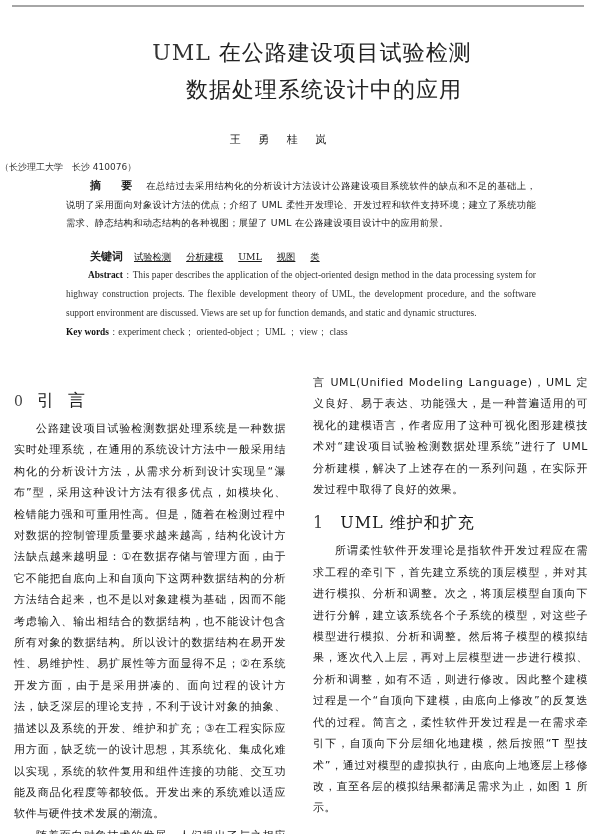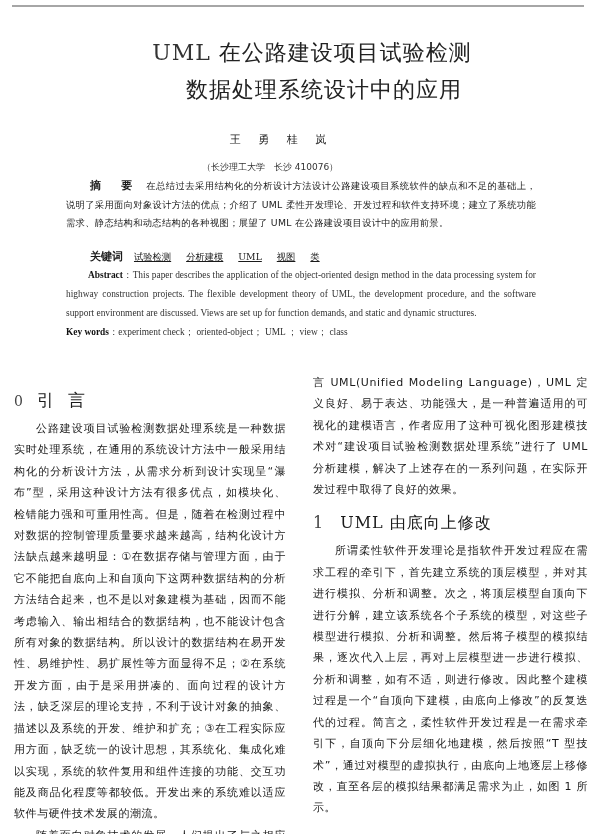--- a/index.html
+++ b/index.html
@@ -6,21 +6,21 @@
   body {
     width: 600px; height: 834px; overflow: hidden; position: relative;
     font-family: "DejaVu Sans", sans-serif; color: #1a1a1a;
   }
   .top-rule { position: absolute; left: 12px; top: 5px; width: 572px; height: 2px; background: #a6a6a6; }
   .title { position: absolute; left: 12px; width: 600px; text-align: center; font-size: 22px; letter-spacing: 1px; color: #222; }
   .title .en { font-family: "DejaVu Serif", serif; font-weight: normal; color: #333; }
   .t1 { top: 38px; }
   .t2 { top: 75px; margin-left: 12px; }
   .authors { position: absolute; top: 132px; left: 0; width: 558px; text-align: center; font-size: 11px; word-spacing: 10px; letter-spacing: 2px; }
-  .affil { position: absolute; top: 161px; left: 0; width: 540px; text-align: center; font-size: 9px; color: #333; }
+  .affil { position: absolute; top: 161px; left: 0; width: 540px; text-align: left; font-size: 9px; color: #333; }
   .abstract-cn { position: absolute; left: 66px; top: 177px; width: 470px; font-size: 9.3px; line-height: 18.5px; text-align: justify; letter-spacing: 0.3px; }
   .abstract-cn .lbl { font-size: 11px; font-weight: bold; letter-spacing: 8px; margin-left: 24px; margin-right: 6px; }
   .kw-cn { position: absolute; left: 90px; top: 249px; font-size: 9.3px; }
   .kw-cn .lbl { font-size: 11px; font-weight: bold; margin-right: 8px; }
   .kw-cn span.item { margin-right: 12px; text-decoration: underline; }
   .abstract-en { position: absolute; left: 66px; top: 266px; width: 470px; font-family: "Liberation Serif", serif; font-size: 9.4px; line-height: 19px; text-align: justify; color: #333; }
   .abstract-en b { color: #111; }
   .abstract-en .indent { margin-left: 22px; }
   .col { position: absolute; font-size: 11px; line-height: 21.4px; text-align: justify; letter-spacing: 0.6px; color: #1a1a1a; }
   .left-col { left: 14px; top: 378px; width: 272px; }
@@ -65,16 +65,16 @@
 </div>
 
 <div class="col left-col">
   <div class="h0"><span class="num">0</span><span class="txt">引言</span></div>
   <p class="p ind">公路建设项目试验检测数据处理系统是一种数据实时处理系统，在通用的系统设计方法中一般采用结构化的分析设计方法，从需求分析到设计实现呈“瀑布”型，采用这种设计方法有很多优点，如模块化、检错能力强和可重用性高。但是，随着在检测过程中对数据的控制管理质量要求越来越高，结构化设计方法缺点越来越明显：①在数据存储与管理方面，由于它不能把自底向上和自顶向下这两种数据结构的分析方法结合起来，也不是以对象建模为基础，因而不能考虑输入、输出相结合的数据结构，也不能设计包含所有对象的数据结构。所以设计的数据结构在易开发性、易维护性、易扩展性等方面显得不足；②在系统开发方面，由于是采用拼凑的、面向过程的设计方法，缺乏深层的理论支持，不利于设计对象的抽象、描述以及系统的开发、维护和扩充；③在工程实际应用方面，缺乏统一的设计思想，其系统化、集成化难以实现，系统的软件复用和组件连接的功能、交互功能及商品化程度等都较低。开发出来的系统难以适应软件与硬件技术发展的潮流。</p>
   <p class="p ind">随着面向对象技术的发展，人们提出了与之相应的面向对象技术的工业标准，即统一建模语</p>
 </div>
 
 <div class="col right-col">
   <p class="p">言 UML(Unified Modeling Language)，UML 定义良好、易于表达、功能强大，是一种普遍适用的可视化的建模语言，作者应用了这种可视化图形建模技术对“建设项目试验检测数据处理系统”进行了 UML 分析建模，解决了上述存在的一系列问题，在实际开发过程中取得了良好的效果。</p>
-  <div class="h1"><span class="num">1</span><span class="en">UML</span><span> 由底向上修改</span></div>
+  <div class="h1"><span class="num">1</span><span class="en">UML</span><span> 维护和扩充</span></div>
   <p class="p ind">所谓柔性软件开发理论是指软件开发过程应在需求工程的牵引下，首先建立系统的顶层模型，并对其进行模拟、分析和调整。次之，将顶层模型自顶向下进行分解，建立该系统各个子系统的模型，对这些子模型进行模拟、分析和调整。然后将子模型的模拟结果，逐次代入上层，再对上层模型进一步进行模拟、分析和调整，如有不适，则进行修改。因此整个建模过程是一个“自顶向下建模，由底向上修改”的反复迭代的过程。简言之，柔性软件开发过程是一在需求牵引下，自顶向下分层细化地建模，然后按照“T 型技术”，通过对模型的虚拟执行，由底向上地逐层上移修改，直至各层的模拟结果都满足需求为止，如图 1 所示。</p>
 
 </div>
 
 </body></html>

